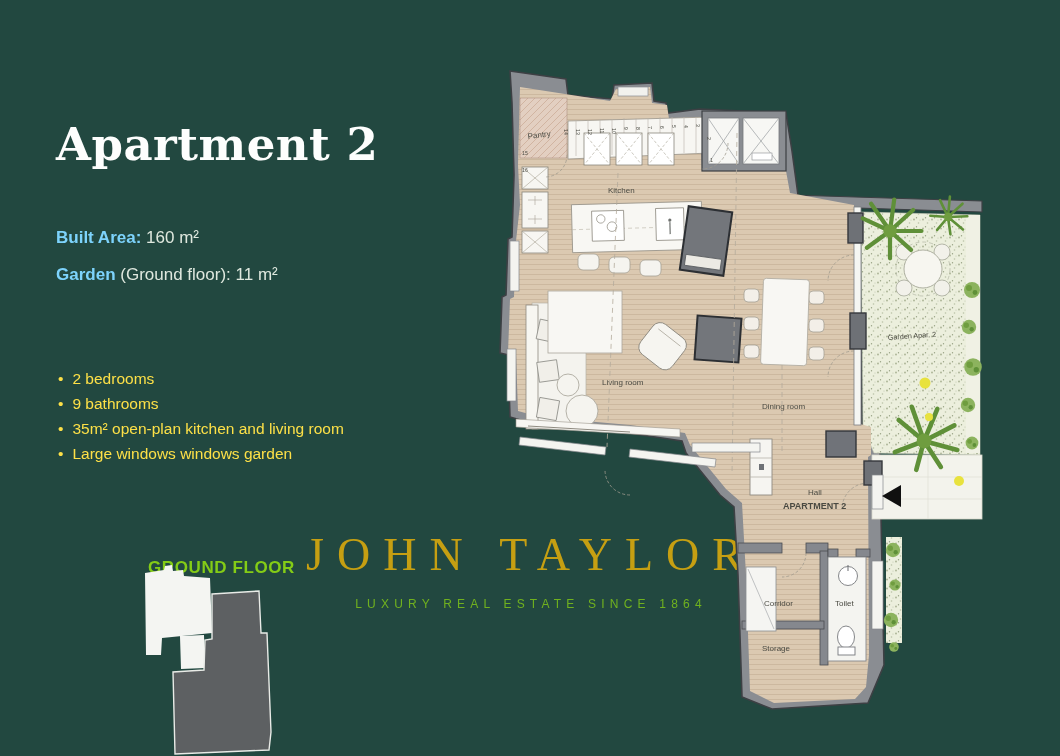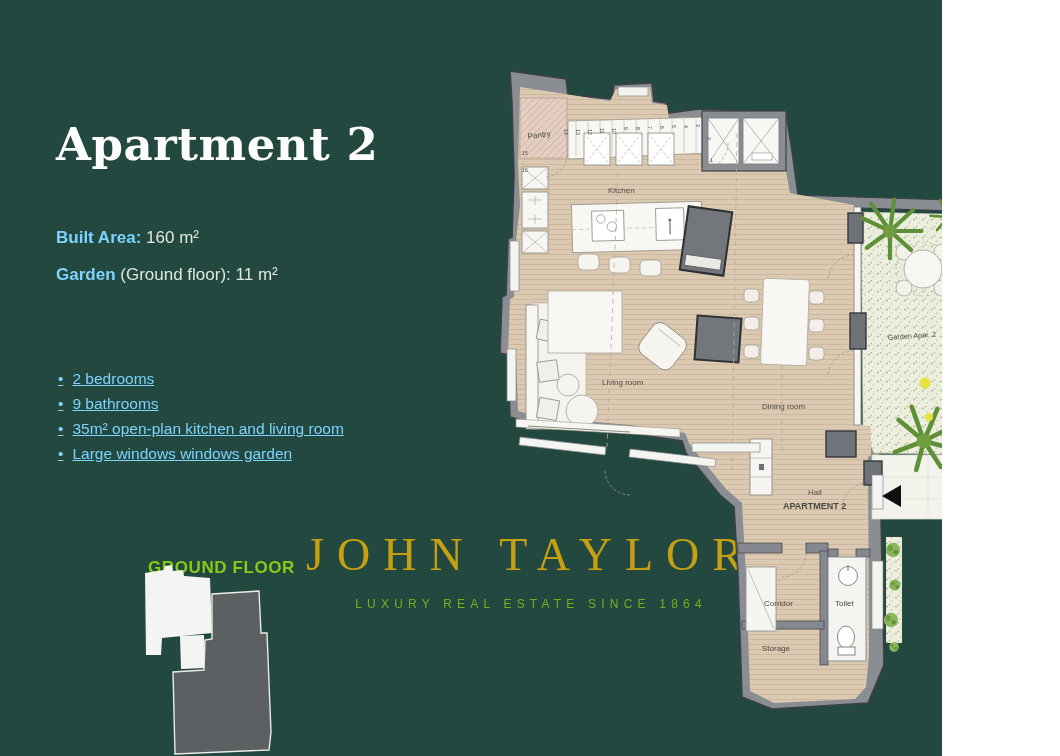--- a/index.html
+++ b/index.html
@@ -1,25 +1,25 @@
 <!DOCTYPE html>
 <html><head>
 <meta charset="utf-8">
 <style>
   html,body{margin:0;padding:0;}
-  .canvas{position:relative;width:942px;height:756px;background:#224840;overflow:hidden;
+  .canvas{position:relative;width:1060px;height:756px;background:#224840;overflow:hidden;
           font-family:"Liberation Sans",sans-serif;}
   
   .title{position:absolute;left:56px;top:118px;font-family:"DejaVu Serif",serif;
          font-weight:700;font-size:45px;color:#fdfefd;letter-spacing:.5px;margin:0;}
   .specs{position:absolute;left:56px;top:228px;font-size:17px;color:#dfe8de;}
   .specs p{margin:0 0 17px 0;}
   .specs b{color:#7dd3fc;font-weight:700;}
   .features{position:absolute;left:58px;top:366px;list-style:none;margin:0;padding:0;
-            font-size:15.5px;color:#7dd3fc;text-decoration:underline;}
+            font-size:15.5px;color:#fde047;}
   .features li{line-height:25px;}
   .features li::before{content:"•";margin-right:9px;}
   .floor-label{position:absolute;left:148px;top:558px;font-size:17px;font-weight:700;
                color:#84cc16;letter-spacing:.6px;}
   .keyplan{position:absolute;left:142px;top:562px;}
   
   .watermark{position:absolute;left:296px;top:528px;width:470px;text-align:center;}
   .wm-brand{font-family:"Liberation Serif",serif;font-size:46px;color:#eab308;opacity:.82;
             letter-spacing:13px;white-space:nowrap;}
   .wm-tagline{margin-top:16px;font-size:12px;color:#84cc16;opacity:.8;letter-spacing:5.2px;

